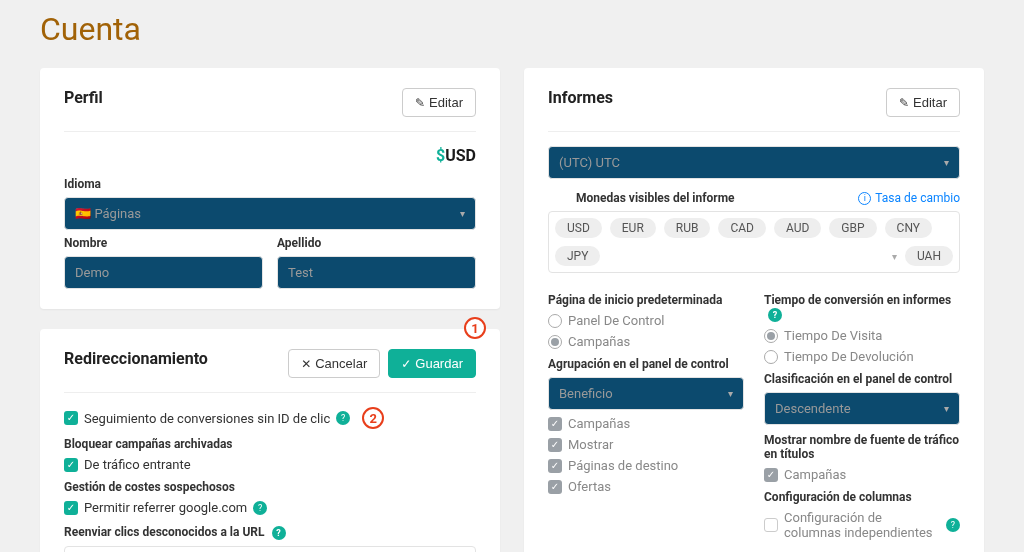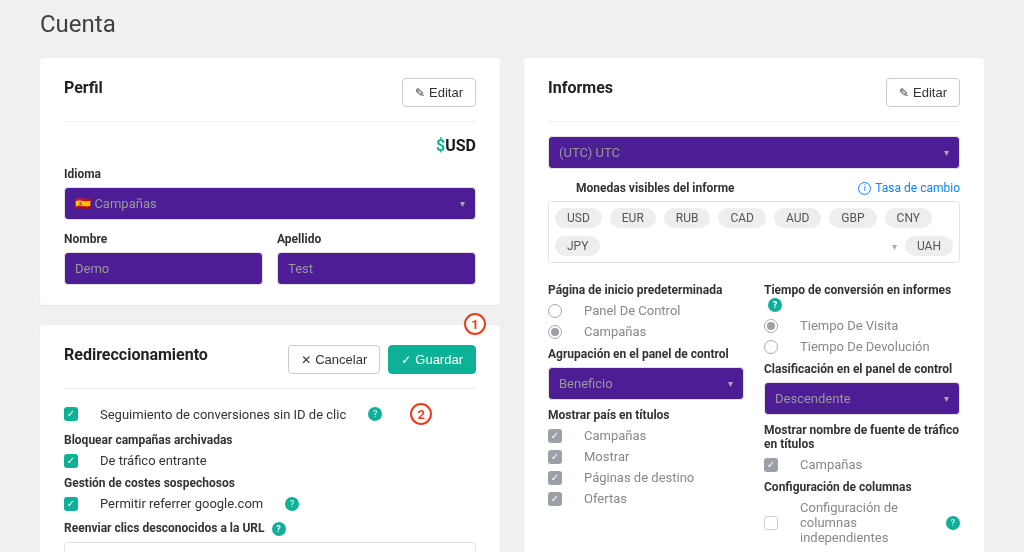--- a/index.html
+++ b/index.html
@@ -1,36 +1,36 @@
 <!DOCTYPE html>
 <html><head>
 <meta charset="utf-8">
 <style>
 * { box-sizing: border-box; margin: 0; padding: 0; }
 body { font-family: -apple-system, BlinkMacSystemFont, "Segoe UI", Roboto, sans-serif; background: #f0f0f0; color: #1a1a1a; font-size: 13px; }
 .page { padding: 10px 40px 20px; max-width: 1024px; margin: 0 auto; }
-.page-title { font-size: 24px; font-weight: 400; color: #404040; margin-bottom: 20px; }
+.page-title { font-size: 32px; font-weight: 400; color: #a16207; margin-bottom: 20px; }
 .columns { display: flex; gap: 24px; }
 .col { flex: 1; display: flex; flex-direction: column; gap: 20px; }
 .card { background: #fff; border-radius: 4px; padding: 20px 24px; box-shadow: 0 1px 2px rgba(0,0,0,0.05); }
 .card-header { display: flex; justify-content: space-between; align-items: flex-start; padding-bottom: 14px; border-bottom: 1px solid #eee; margin-bottom: 14px; }
 .card-title { font-size: 16px; font-weight: 700; color: #222; }
 .btn { display: inline-flex; align-items: center; gap: 4px; padding: 6px 12px; border-radius: 4px; font-size: 13px; cursor: pointer; border: 1px solid #ddd; background: #fff; color: #333; }
 .btn-outline { border: 1px solid #ccc; background: #fff; }
 .btn-primary { background: #0fb098; border-color: #0fb098; color: #fff; }
 .btn-icon { font-size: 12px; }
 .currency { text-align: right; font-size: 16px; font-weight: 700; margin-bottom: 12px; }
 .currency-symbol { color: #0fb098; }
 .label { font-size: 12px; font-weight: 700; color: #333; margin-bottom: 6px; display: block; }
 .select, .input { width: 100%; padding: 8px 10px; border: 1px solid #e3e3e3; border-radius: 4px; background: #fff; color: #666; font-size: 13px; display: flex; justify-content: space-between; align-items: center; }
-.select.disabled, .input.disabled { background: #4c1d95; color: #999; }
+.select.disabled, .input.disabled { background: #0c4a6e; color: #999; }
 .select-chevron { color: #aaa; font-size: 10px; }
-.row2 { display: flex; gap: 14px; margin-top: 12px; }
+.row2 { display: flex; gap: 14px; margin-top: 6px; }
 .row2 > div { flex: 1; }
-.checkbox-row { display: flex; align-items: center; gap: 22px; margin: 6px 0; color: #333; }
+.checkbox-row { display: flex; align-items: center; gap: 6px; margin: 6px 0; color: #333; }
 .checkbox { width: 14px; height: 14px; border-radius: 3px; display: inline-flex; align-items: center; justify-content: center; flex-shrink: 0; }
 .checkbox.green { background: #0fb098; }
 .checkbox.grey { background: #9aa0a6; }
 .checkbox.outline { border: 1px solid #ccc; background: #fff; }
 .checkbox .tick { color: #fff; font-size: 10px; line-height: 1; }
 .radio { width: 14px; height: 14px; border-radius: 50%; border: 1px solid #aaa; display: inline-flex; align-items: center; justify-content: center; flex-shrink: 0; }
 .radio.selected::after { content: ""; width: 8px; height: 8px; border-radius: 50%; background: #9aa0a6; }
 .help-icon { width: 14px; height: 14px; border-radius: 50%; background: #0fb098; color: #fff; font-size: 9px; display: inline-flex; align-items: center; justify-content: center; flex-shrink: 0; }
 .annotation { position: absolute; width: 22px; height: 22px; border: 2.5px solid #e83e1b; border-radius: 50%; color: #e83e1b; font-weight: 700; font-size: 13px; display: flex; align-items: center; justify-content: center; background: #fff; }
 .actions { display: flex; gap: 8px; align-items: center; }
@@ -59,21 +59,21 @@
           <button class="btn btn-outline">
             <span class="btn-icon">✎</span>
             <span>Editar</span>
           </button>
         </div>
         <div class="currency">
           <span class="currency-symbol">$</span><span>USD</span>
         </div>
         <label class="label">Idioma</label>
         <div class="select disabled">
-          <span>🇪🇸 Campañas</span>
+          <span>🇪🇸 Páginas</span>
           <span class="select-chevron">▾</span>
         </div>
         <div class="row2">
           <div>
             <label class="label">Nombre</label>
             <div class="input disabled">
                 <span>Demo</span>
               </div>
           </div>
           <div>
@@ -182,21 +182,20 @@
               <span class="radio selected"></span>
               <span>Campañas</span>
             </div>
 
             <div class="section-label">Agrupación en el panel de control</div>
             <div class="select disabled">
               <span>Beneficio</span>
               <span class="select-chevron">▾</span>
             </div>
 
-            <div class="section-label">Mostrar país en títulos</div>
             <div class="checkbox-row muted">
                 <span class="checkbox grey">
                   <span class="tick">✓</span>
                 </span>
                 <span>Campañas</span>
               </div>
             <div class="checkbox-row muted">
                 <span class="checkbox grey">
                   <span class="tick">✓</span>
                 </span>

